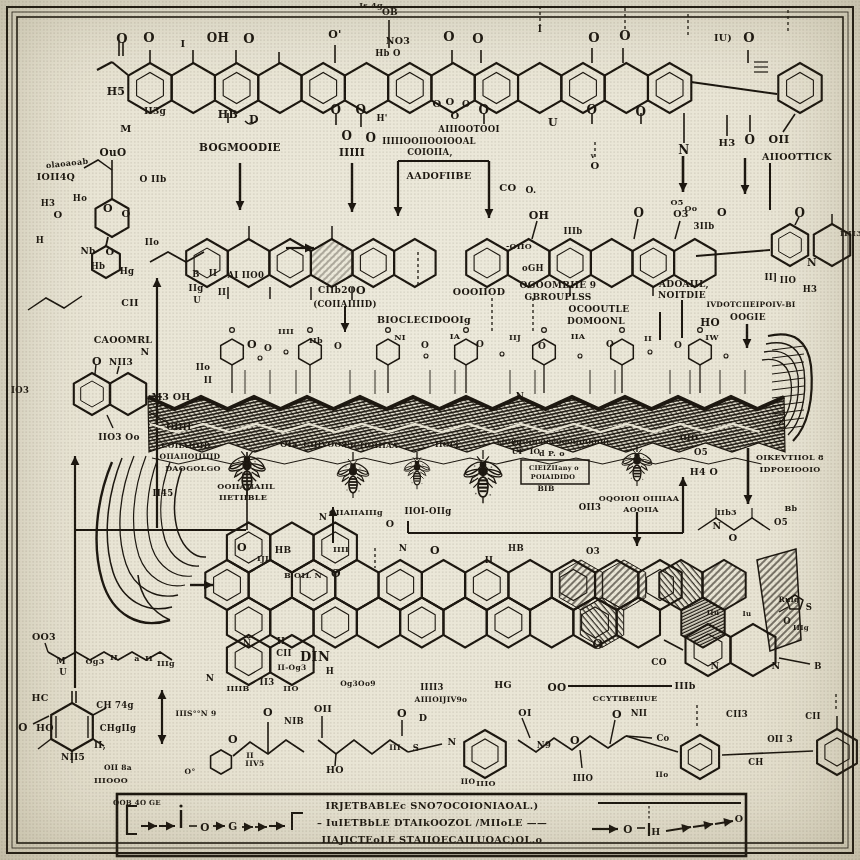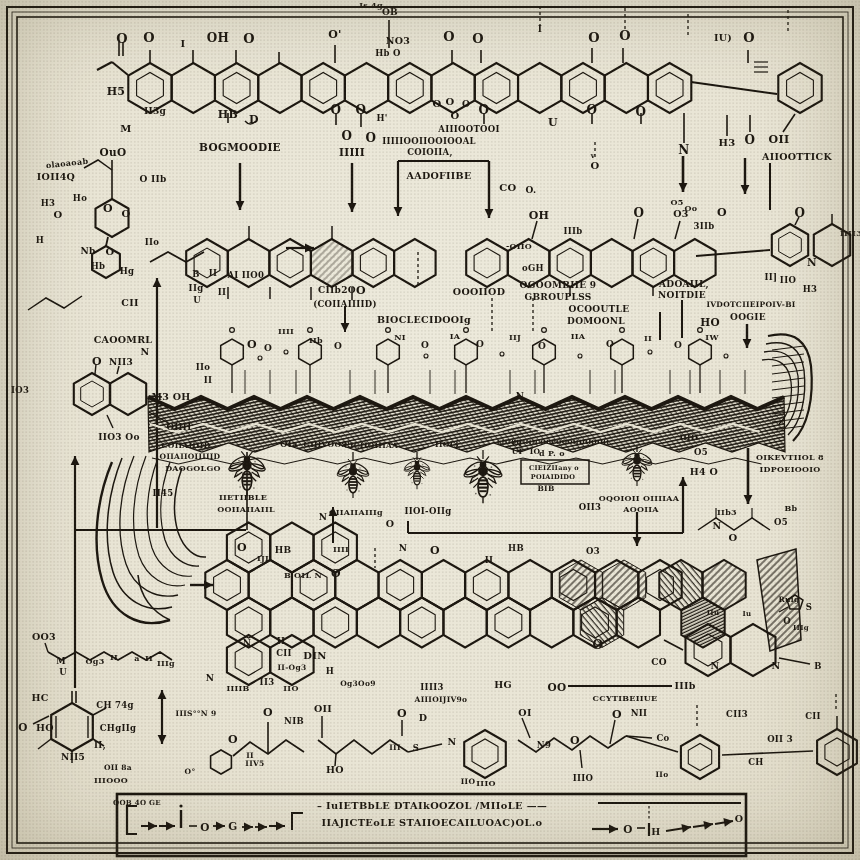--- a/index.html
+++ b/index.html
@@ -652,21 +652,21 @@
       <div class="lab" style="left: 648px; top: 338px; font-size: 8px;">II</div>
       <div class="lab" style="left: 678px; top: 345px; font-size: 9px;">O</div>
       <div class="lab" style="left: 712px; top: 337px; font-size: 8px;">IW</div>
       <div class="lab" style="left: 520px; top: 396px; font-size: 9px;">N</div>
       <div class="lab" style="left: 289px; top: 444px; font-size: 8.5px;">OIa</div>
       <div class="lab" style="left: 327px; top: 445px; font-size: 7.5px;">GIIIVOOS!</div>
       <div class="lab" style="left: 371px; top: 446px; font-size: 7.5px;">CICIIOIIIAA</div>
       <div class="lab" style="left: 186px; top: 446px; font-size: 7.5px;">COIIAIIIID</div>
       <div class="lab" style="left: 190px; top: 457px; font-size: 7.5px;">OIIAIIOIIIIID</div>
       <div class="lab" style="left: 193px; top: 468px; font-size: 8px;">DAOGOLGO</div>
-      <div class="lab" style="left: 246px; top: 509px; font-size: 8px;">OOIIAIIAIIL</div>
+      <div class="lab" style="left: 246px; top: 486px; font-size: 8px;">OOIIAIIAIIL</div>
       <div class="lab" style="left: 243px; top: 497px; font-size: 8px;">IIETIIBLE</div>
       <div class="lab" style="left: 356px; top: 512px; font-size: 8px;">CIIAIIAIIIg</div>
       <div class="lab" style="left: 428px; top: 511px; font-size: 8.5px;">IIOI-OIIg</div>
       <div class="lab" style="left: 553px; top: 442px; font-size: 6px;">EIIIBIIIIIIUOBPOOOIIIIIIOIIII</div>
       <div class="lab" style="left: 517px; top: 444px; font-size: 7.5px;">CI</div>
       <div class="lab" style="left: 517px; top: 452px; font-size: 7.5px;">UI</div>
       <div class="lab" style="left: 535px; top: 452px; font-size: 7.5px;">IO</div>
       <div class="lab" style="left: 447px; top: 445px; font-size: 7.5px;">IIOI3</div>
       <div class="lab" style="left: 552px; top: 453px; font-size: 8px;">d P. o</div>
       <div class="lab" style="left: 554px; top: 468px; font-size: 6.5px;">CIEIZIIany o</div>
@@ -694,21 +694,21 @@
       <div class="lab" style="left: 341px; top: 549px; font-size: 8px;">IIII</div>
       <div class="lab" style="left: 336px; top: 573px; font-size: 11px;">O</div>
       <div class="lab" style="left: 403px; top: 548px; font-size: 9px;">N</div>
       <div class="lab" style="left: 435px; top: 550px; font-size: 11px;">O</div>
       <div class="lab" style="left: 489px; top: 560px; font-size: 8.5px;">II</div>
       <div class="lab" style="left: 516px; top: 548px; font-size: 8.5px;">HB</div>
       <div class="lab" style="left: 593px; top: 551px; font-size: 8.5px;">O3</div>
       <div class="lab" style="left: 281px; top: 641px; font-size: 8.5px;">II</div>
       <div class="lab" style="left: 284px; top: 653px; font-size: 8.5px;">CII</div>
       <div class="lab" style="left: 247px; top: 643px; font-size: 9px;">N</div>
-      <div class="lab" style="left: 315px; top: 656px; font-size: 10px;">DIN</div>
+      <div class="lab" style="left: 315px; top: 656px; font-size: 13px;">DIN</div>
       <div class="lab" style="left: 292px; top: 668px; font-size: 7.5px;">II-Og3</div>
       <div class="lab" style="left: 330px; top: 671px; font-size: 8.5px;">H</div>
       <div class="lab" style="left: 267px; top: 682px; font-size: 8.5px;">II3</div>
       <div class="lab" style="left: 238px; top: 688px; font-size: 8px;">IIIIB</div>
       <div class="lab" style="left: 291px; top: 688px; font-size: 8px;">IIO</div>
       <div class="lab" style="left: 210px; top: 678px; font-size: 9px;">N</div>
       <div class="lab" style="left: 358px; top: 684px; font-size: 7.5px;">Og3Oo9</div>
       <div class="lab" style="left: 432px; top: 687px; font-size: 8.5px;">IIII3</div>
       <div class="lab" style="left: 441px; top: 700px; font-size: 7.5px;">AIIIOIJIV9o</div>
       <div class="lab" style="left: 503px; top: 685px; font-size: 9.5px;">HG</div>
@@ -772,18 +772,19 @@
       <div class="lab" style="left: 813px; top: 716px; font-size: 8.5px;">CII</div>
       <div class="lab" style="left: 137px; top: 782px; font-size: 7px; margin-top: 20px;">OOB 4O GE</div>
       <div class="lab" style="left: 486px; top: 783px; font-size: 8px;">IIIO</div>
       <div class="lab" style="left: 205px; top: 827px; font-size: 10.5px;">O</div>
       <div class="lab" style="left: 233px; top: 826px; font-size: 10.5px;">G</div>
       <div class="lab" style="left: 628px; top: 829px; font-size: 10.5px;">O</div>
       <div class="lab" style="left: 656px; top: 832px; font-size: 9.5px;">H</div>
       <div class="lab" style="left: 739px; top: 819px; font-size: 9.5px;">O</div>
     </div>
   <div class="legend-text">
+    <div>IRJETBABLEc SNO7OCOIONIAOAL.)</div>
     <div>– IuIETBbLE DTAIkOOZOL /MIIoLE ——</div>
     <div>IIAJICTEoLE STAIIOECAILUOAC)OL.o</div>
   </div>
   <div class="dots"></div>
   <div class="vignette"></div>
 </div>
 
 </body></html>

